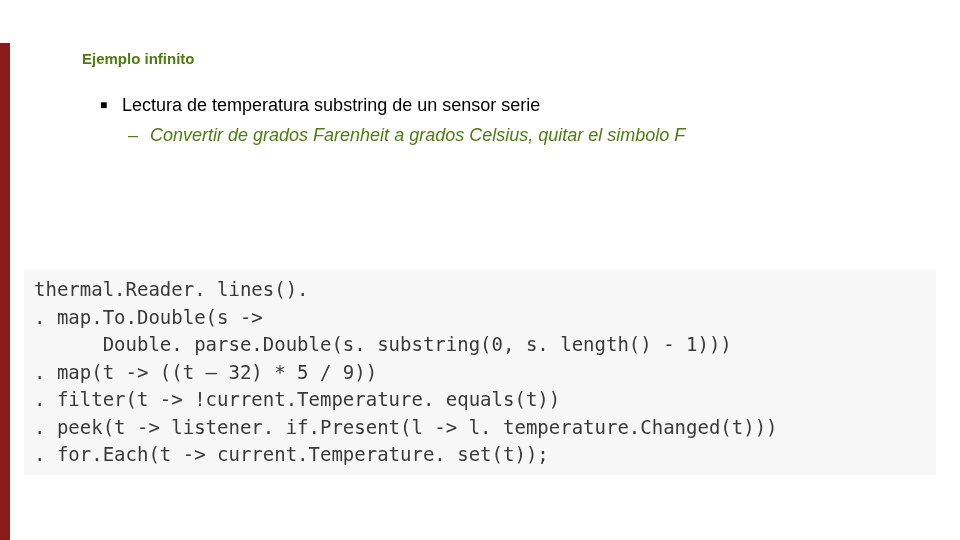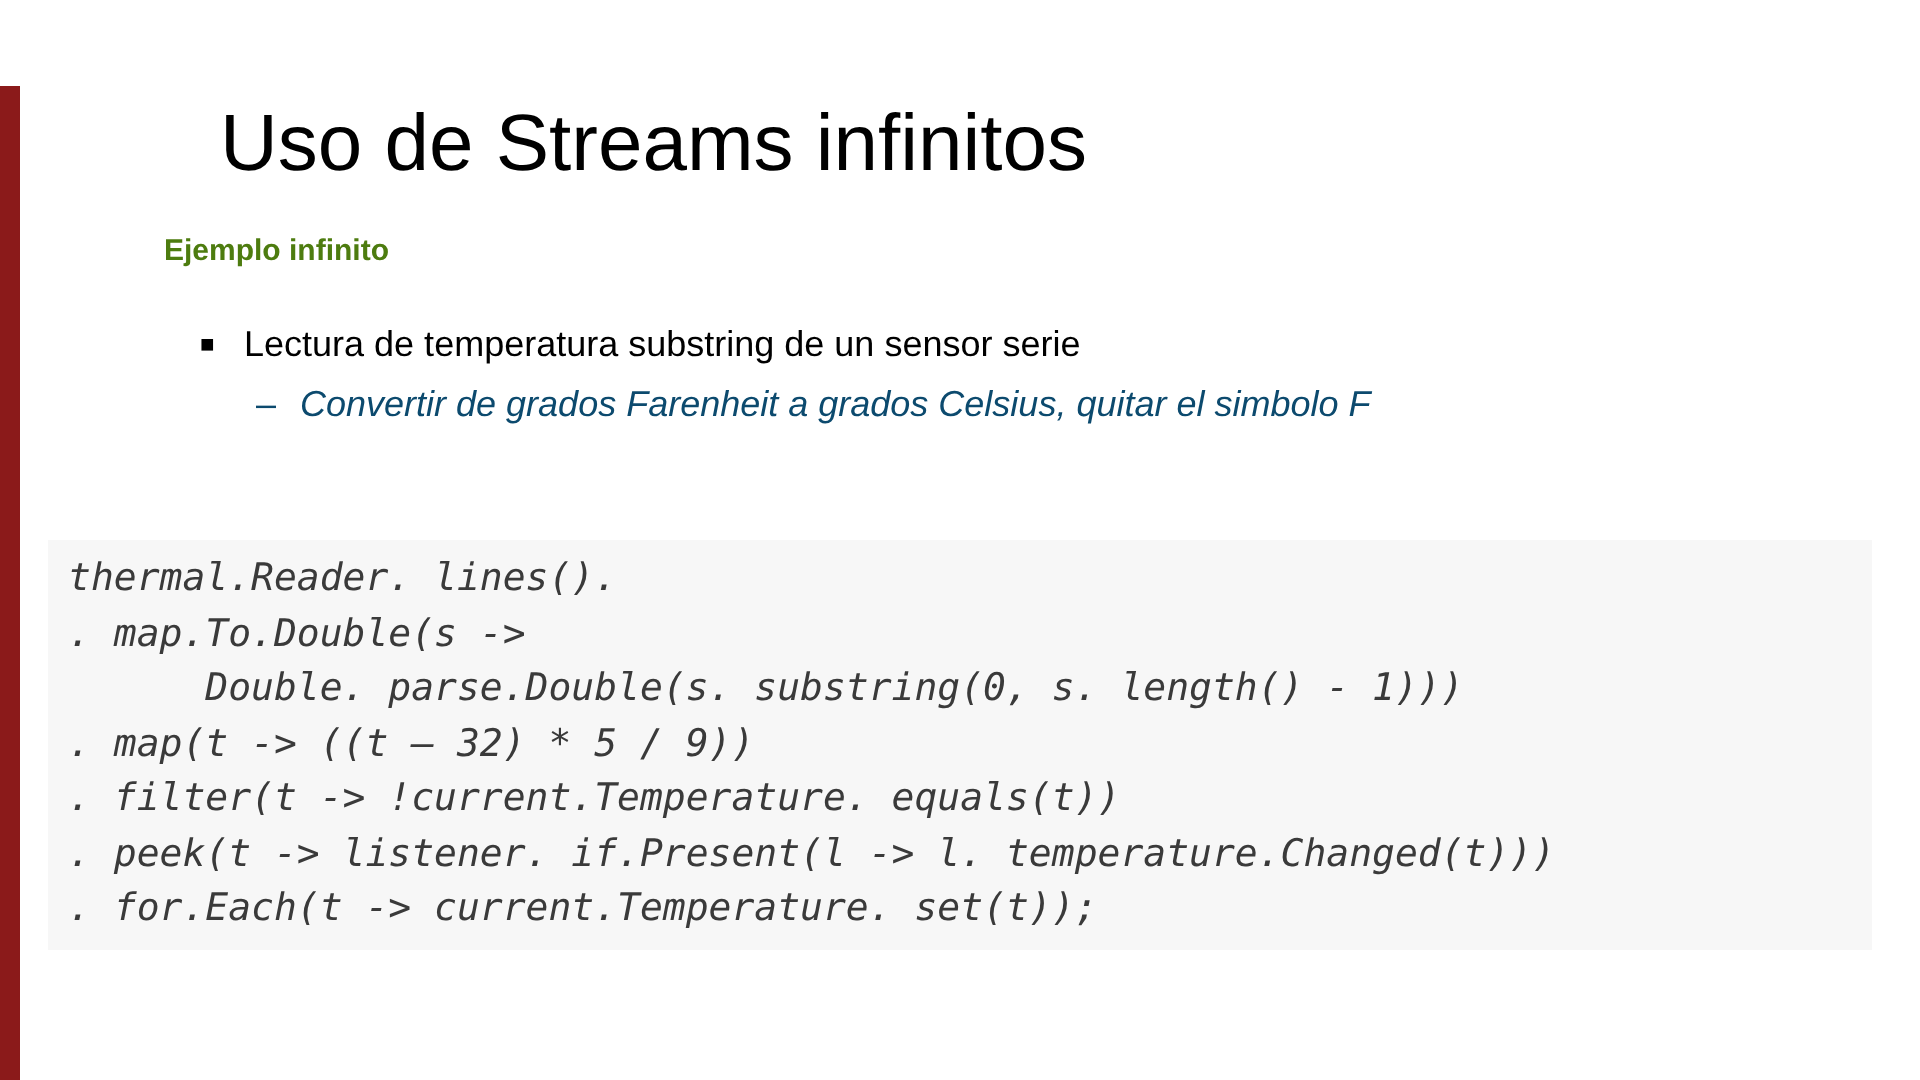--- a/index.html
+++ b/index.html
@@ -57,21 +57,21 @@
   }
   ul.dash {
     list-style: none;
     margin-top: 6px;
   }
   ul.dash > li {
     position: relative;
     padding-left: 28px;
     font-size: 18px;
     font-style: italic;
-    color: #0c4a6e;
+    color: #4d7c0f;
     line-height: 1.5;
   }
   ul.dash > li::before {
     content: "–";
     position: absolute;
     left: 6px;
     top: 0;
     font-style: normal;
   }
   .code-block {
@@ -79,30 +79,28 @@
     left: 24px;
     right: 24px;
     top: 270px;
     background: #f7f7f7;
     padding: 6px 10px 6px 10px;
     font-family: Consolas, "Menlo", monospace;
     font-size: 19px;
     line-height: 1.45;
     color: #3a3a3a;
     white-space: pre;
-    font-style: italic;
   }
 </style>
 </head>
 <body>
 
 <div class="accent-bar"></div>
 
 <div class="content">
-  <h1 class="title">Uso de Streams infinitos</h1>
   <div class="subtitle">Ejemplo infinito</div>
 
   <ul class="bullet">
     <li>
       <span>Lectura de temperatura substring de un sensor serie</span>
       <ul class="dash">
         <li>Convertir de grados Farenheit a grados Celsius, quitar el simbolo F</li>
       </ul>
     </li>
   </ul>

